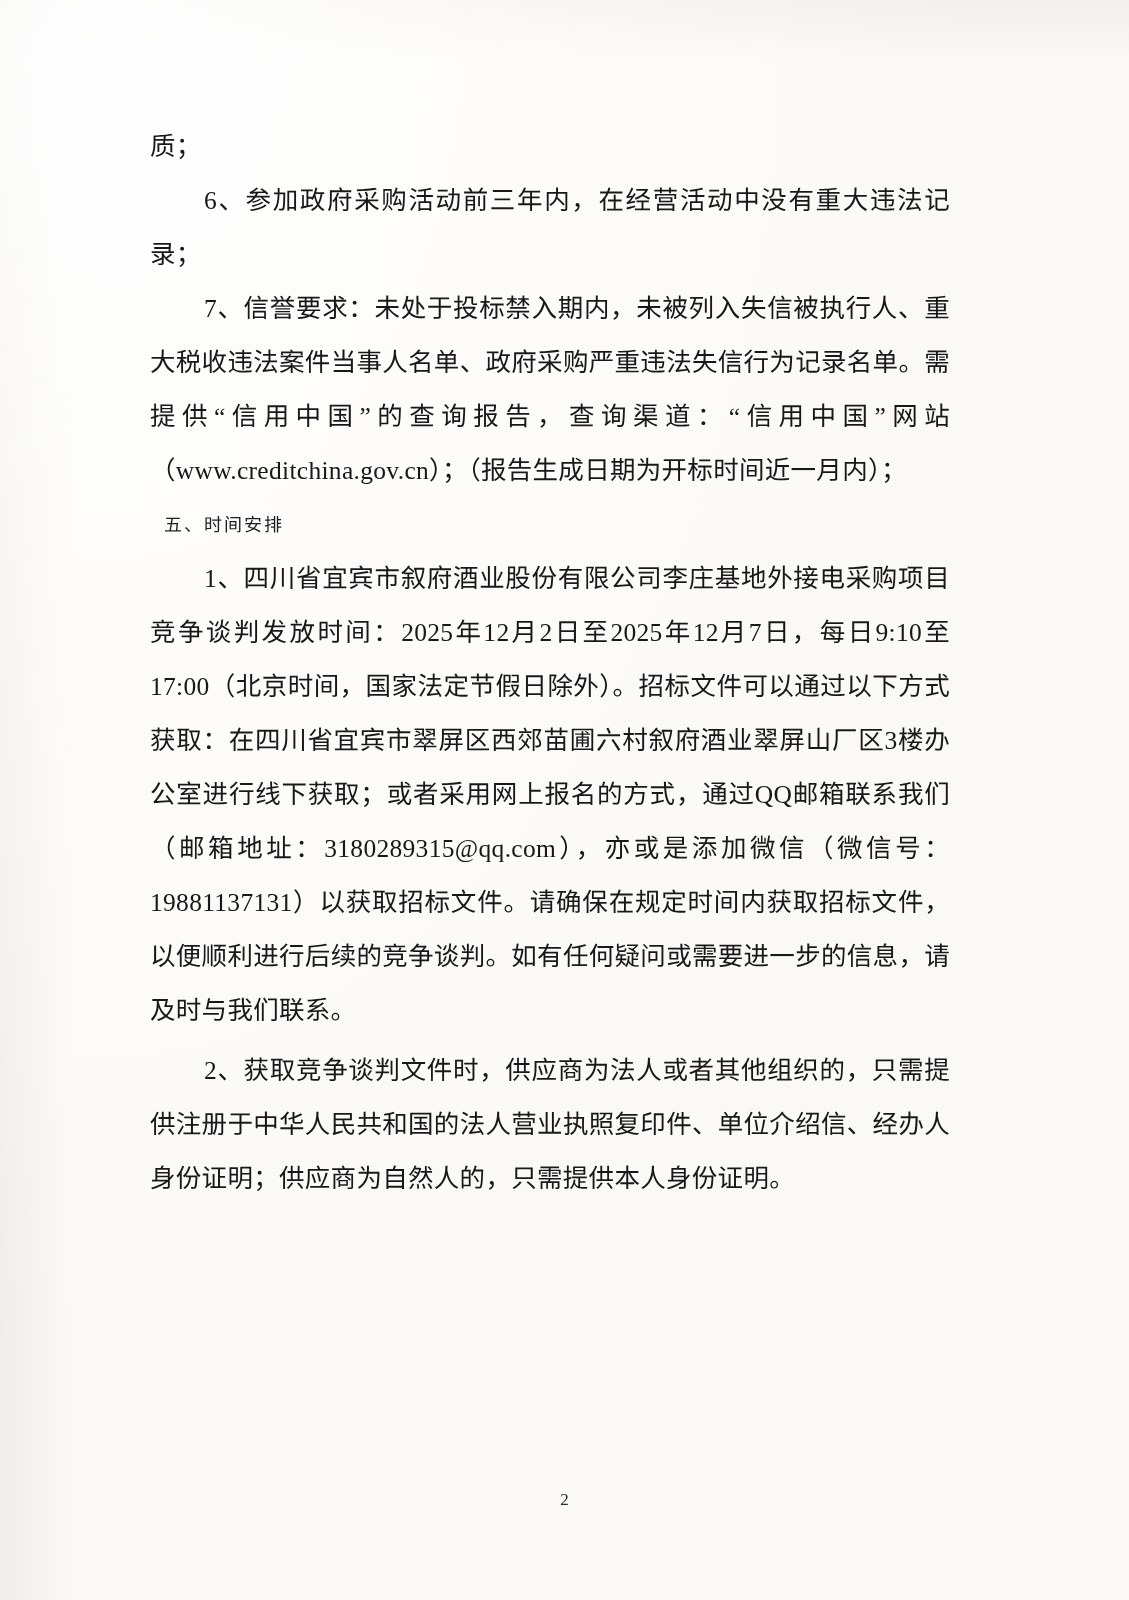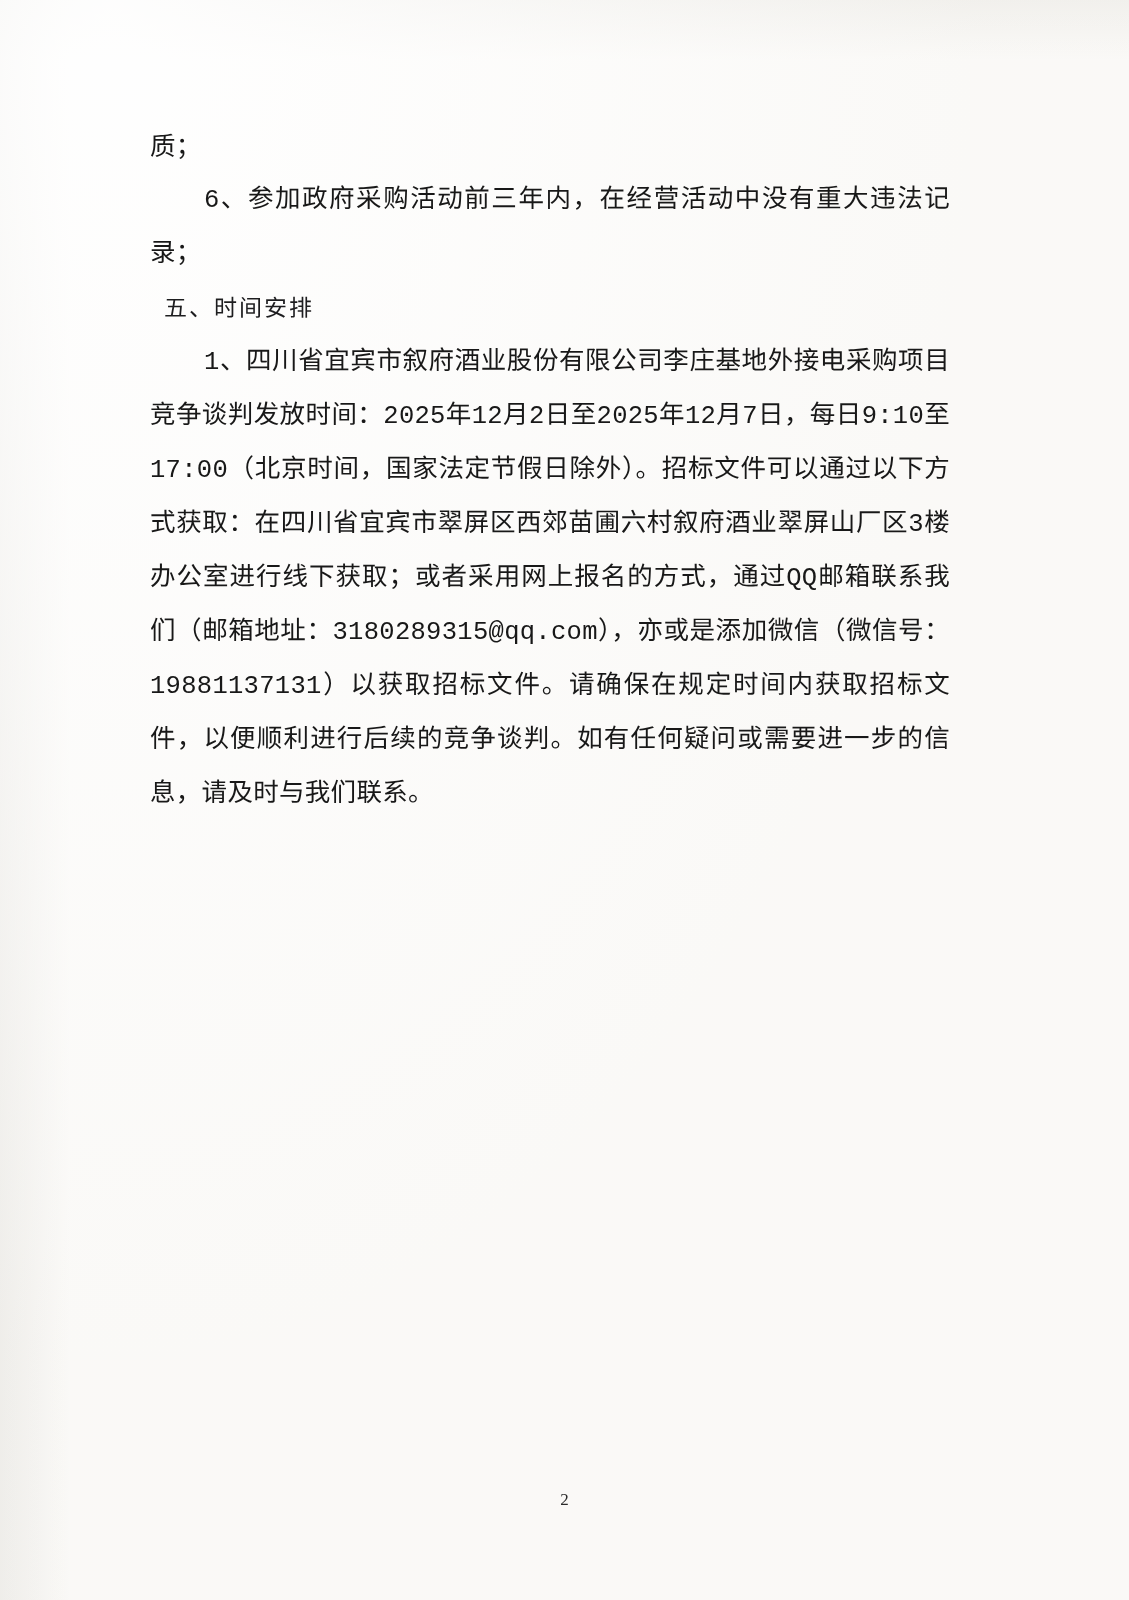--- a/index.html
+++ b/index.html
@@ -40,27 +40,26 @@
     font-size: 25.5px;
     line-height: 54px;
     letter-spacing: 0.3px;
     margin: 0;
     text-align: justify;
     text-justify: inter-ideograph;
     color: #181818;
   }
   .indent {
     text-indent: 54px;
-    font-family: Liberation Mono, monospace;
   }
   .no-indent {
     text-indent: 0;
   }
   .section-head {
-    font-size: 23px;
+    font-size: 18px;
     line-height: 54px;
     letter-spacing: 2px;
     margin: 0;
     text-indent: 0;
     padding-left: 14px;
   }
   .gap-sm { height: 6px; }
   .pagenum {
     position: absolute;
     left: 0;
@@ -76,28 +75,30 @@
 <body>
 
 <div class="page">
 
   <div class="content">
 
     <p class="para no-indent">质；</p>
 
     <p class="para indent">6、参加政府采购活动前三年内，在经营活动中没有重大违法记录；</p>
 
+    <p class="para indent">7、信誉要求：未处于投标禁入期内，未被列入失信被执行人、重大税收违法案件当事人名单、政府采购严重违法失信行为记录名单。需提供“信用中国”的查询报告，查询渠道：“信用中国”网站（www.creditchina.gov.cn）；（报告生成日期为开标时间近一月内）；</p>
 
 
     <p class="section-head">五、时间安排</p>
 
     <p class="para indent">1、四川省宜宾市叙府酒业股份有限公司李庄基地外接电采购项目竞争谈判发放时间：2025年12月2日至2025年12月7日，每日9:10至17:00（北京时间，国家法定节假日除外）。招标文件可以通过以下方式获取：在四川省宜宾市翠屏区西郊苗圃六村叙府酒业翠屏山厂区3楼办公室进行线下获取；或者采用网上报名的方式，通过QQ邮箱联系我们（邮箱地址：3180289315@qq.com），亦或是添加微信（微信号：19881137131）以获取招标文件。请确保在规定时间内获取招标文件，以便顺利进行后续的竞争谈判。如有任何疑问或需要进一步的信息，请及时与我们联系。</p>
 
     <div class="gap-sm"></div>
 
+    <p class="para indent">2、获取竞争谈判文件时，供应商为法人或者其他组织的，只需提供注册于中华人民共和国的法人营业执照复印件、单位介绍信、经办人身份证明；供应商为自然人的，只需提供本人身份证明。</p>
 
     <div class="gap-sm"></div>
 
 
     <div class="gap-sm"></div>
 
 
   </div>
 
   <div class="pagenum">2</div>

